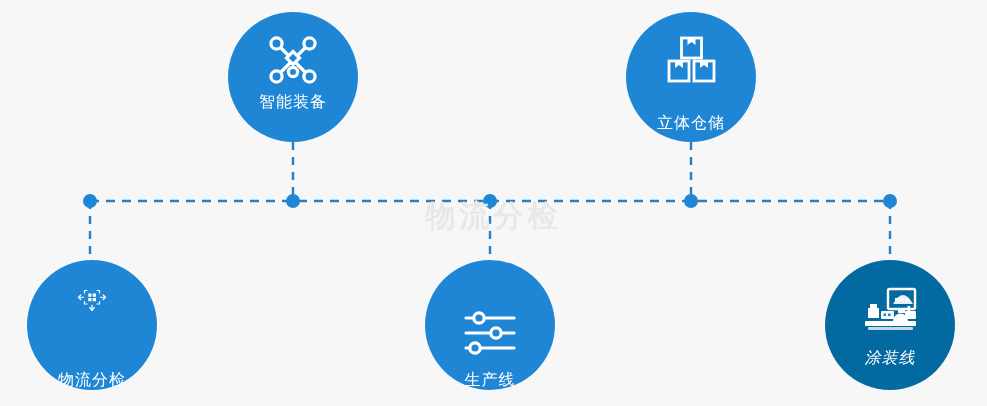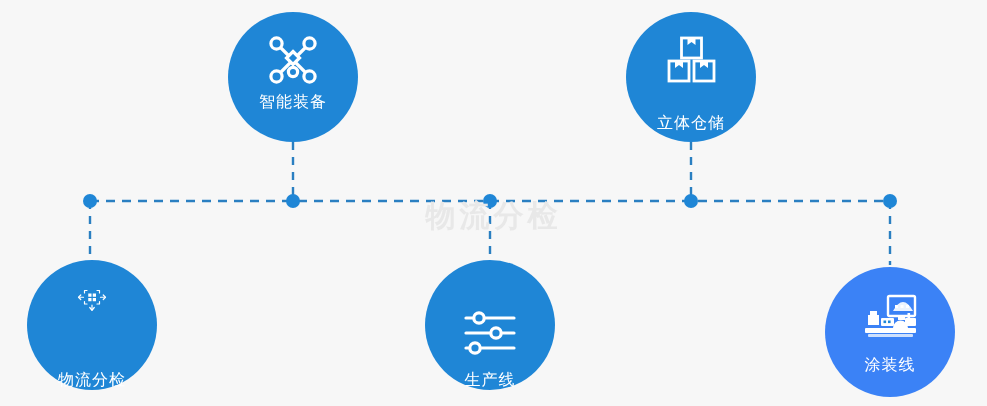--- a/index.html
+++ b/index.html
@@ -158,21 +158,21 @@
         <line x1="4" y1="25" x2="52" y2="25"></line>
         <line x1="4" y1="40" x2="52" y2="40"></line>
         <circle cx="17" cy="10" r="5.2" fill="#1f86d6"></circle>
         <circle cx="34" cy="25" r="5.2" fill="#1f86d6"></circle>
         <circle cx="13" cy="40" r="5.2" fill="#1f86d6"></circle>
       </g>
     </svg>
     <div class="node-label">生产线</div>
   </div>
 
-  <div class="node-circle bottom" style="left: 890px; top: 332px; width: 130px; height: 130px; margin-left: -65px; margin-top: -65px; background: #3b82f6;">
+  <div class="node-circle bottom" style="left: 890px; top: 325px; width: 130px; height: 130px; margin-left: -65px; margin-top: -65px; background: #0369a1; font-style: italic;">
     <svg class="node-icon" viewBox="0 0 56 52">
       <g fill="#ffffff">
 
         <rect x="26" y="3" width="27" height="20" rx="1.5" fill="none" stroke="#ffffff" stroke-width="2.4"></rect>
         <path d="M31 18 q5 -9 10 -9 q5 0 10 9 z" fill="#ffffff" opacity="0.9"></path>
         <rect x="33" y="12" width="3" height="3"></rect>
         <rect x="38.5" y="12" width="3" height="3"></rect>
         <rect x="44" y="12" width="3" height="3"></rect>
         <rect x="36" y="23" width="7" height="4"></rect>
 

